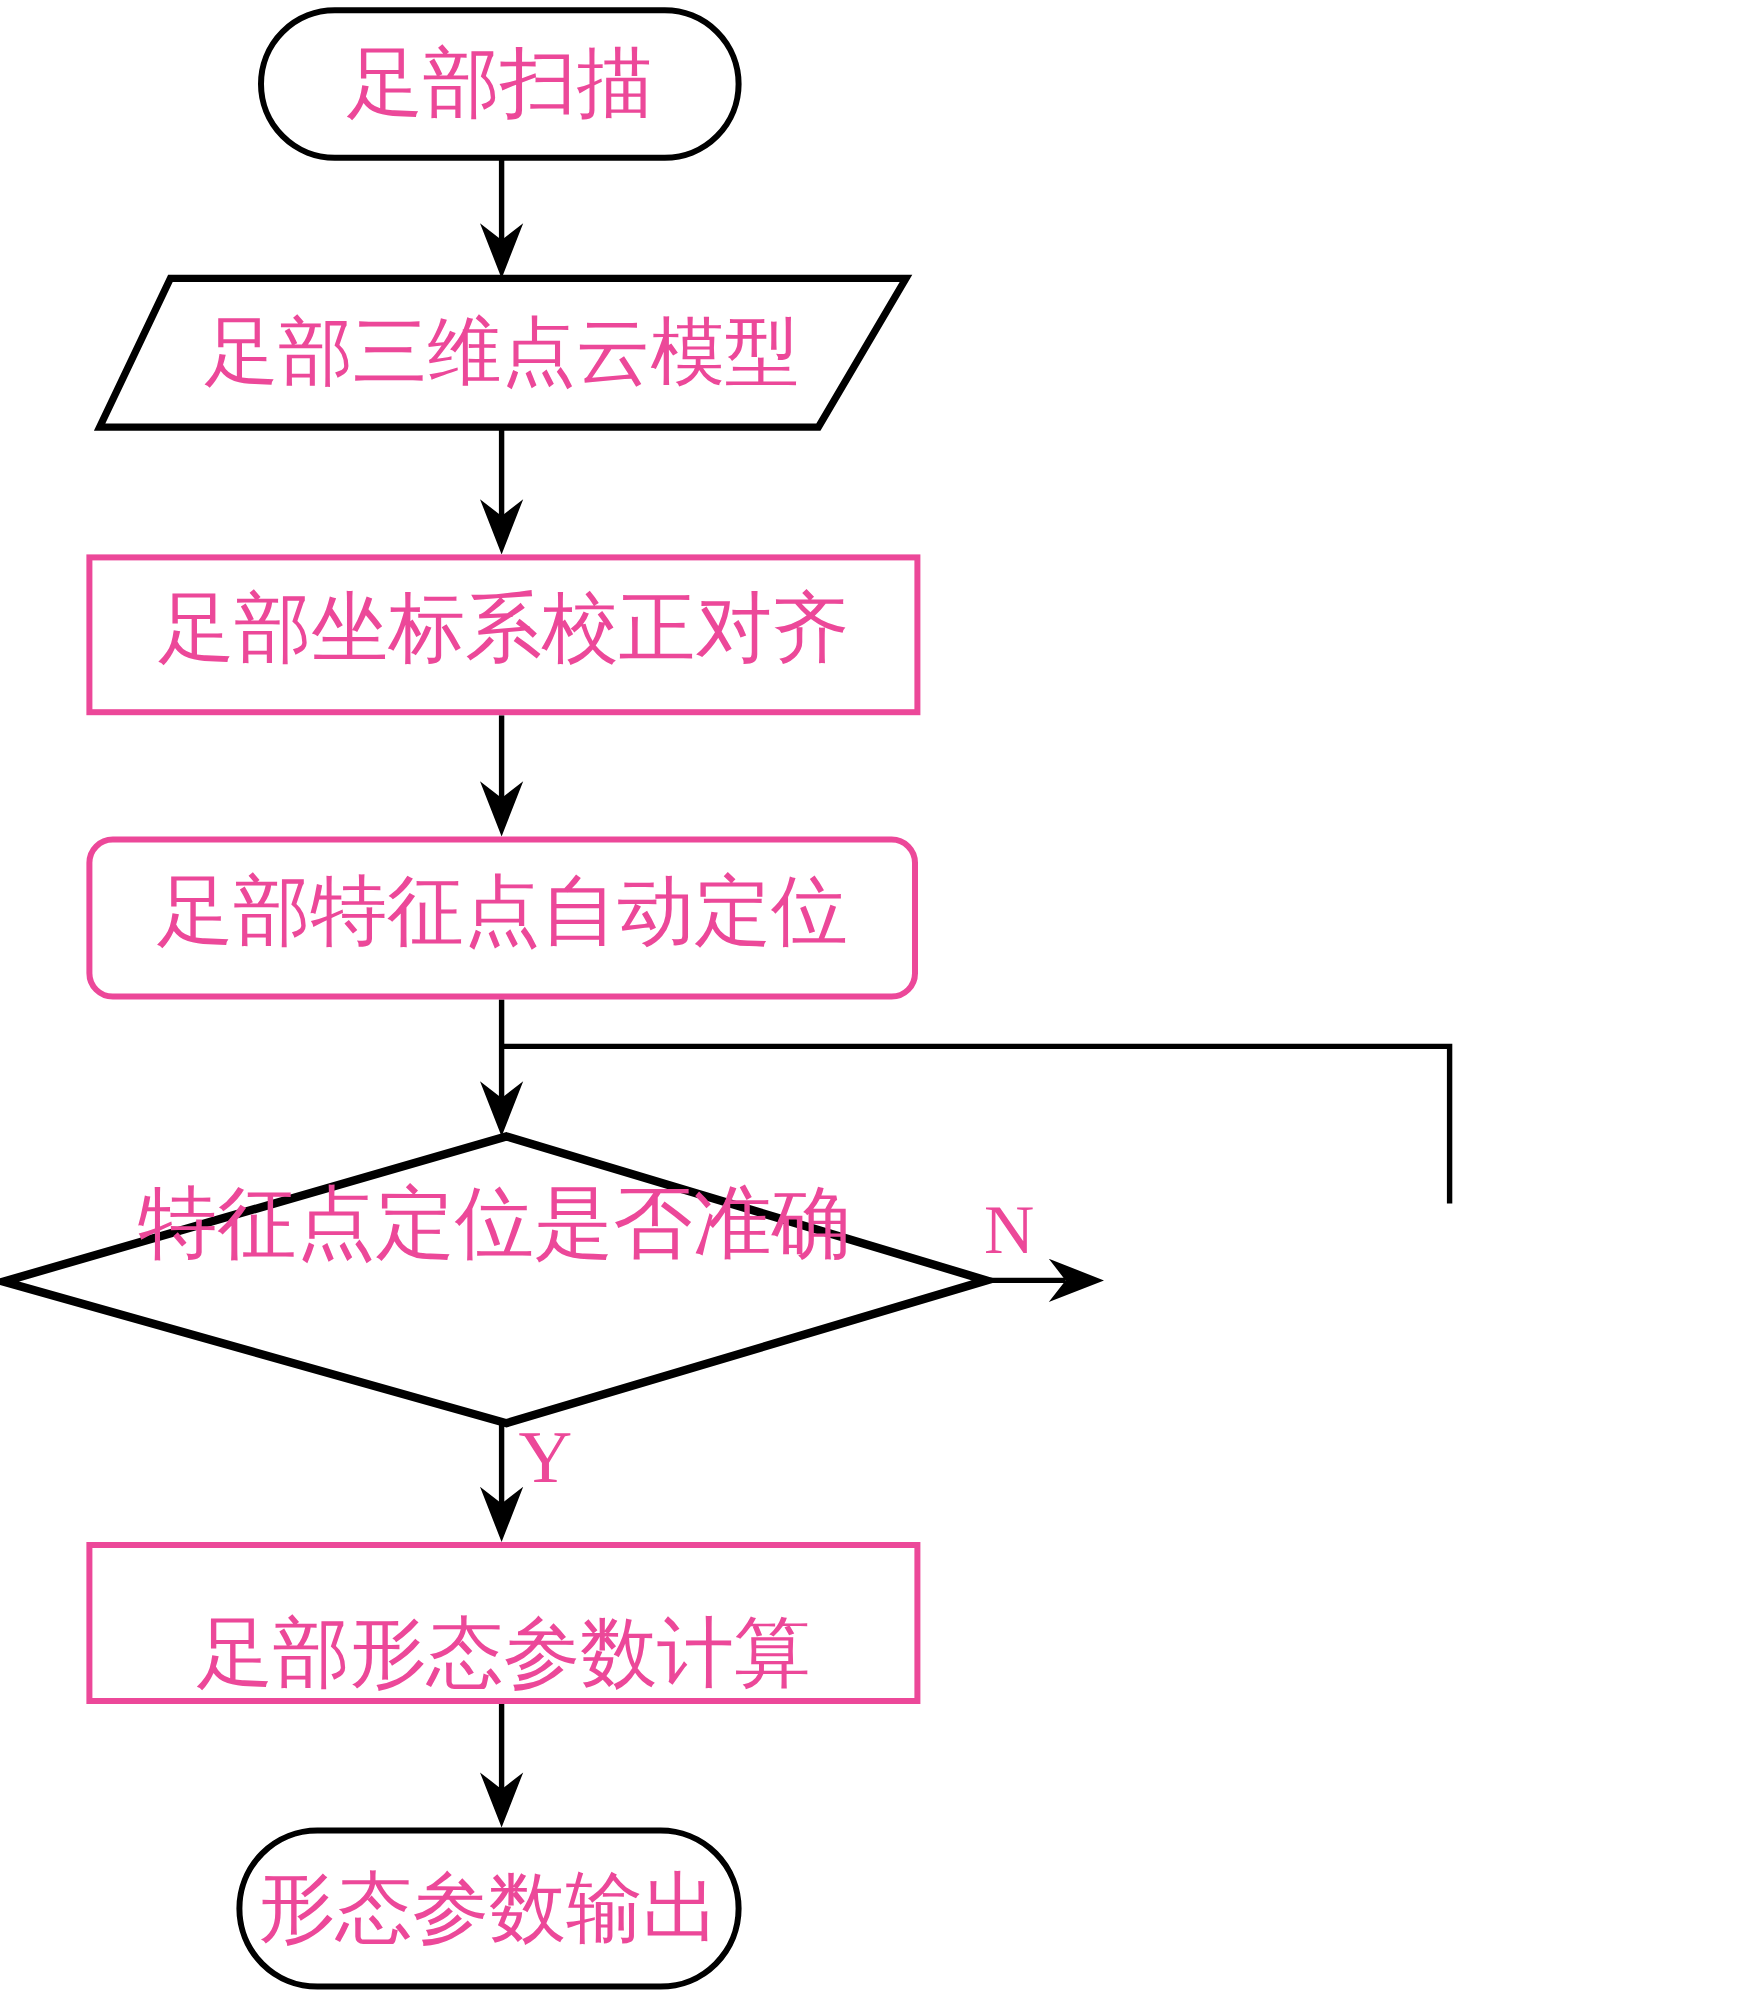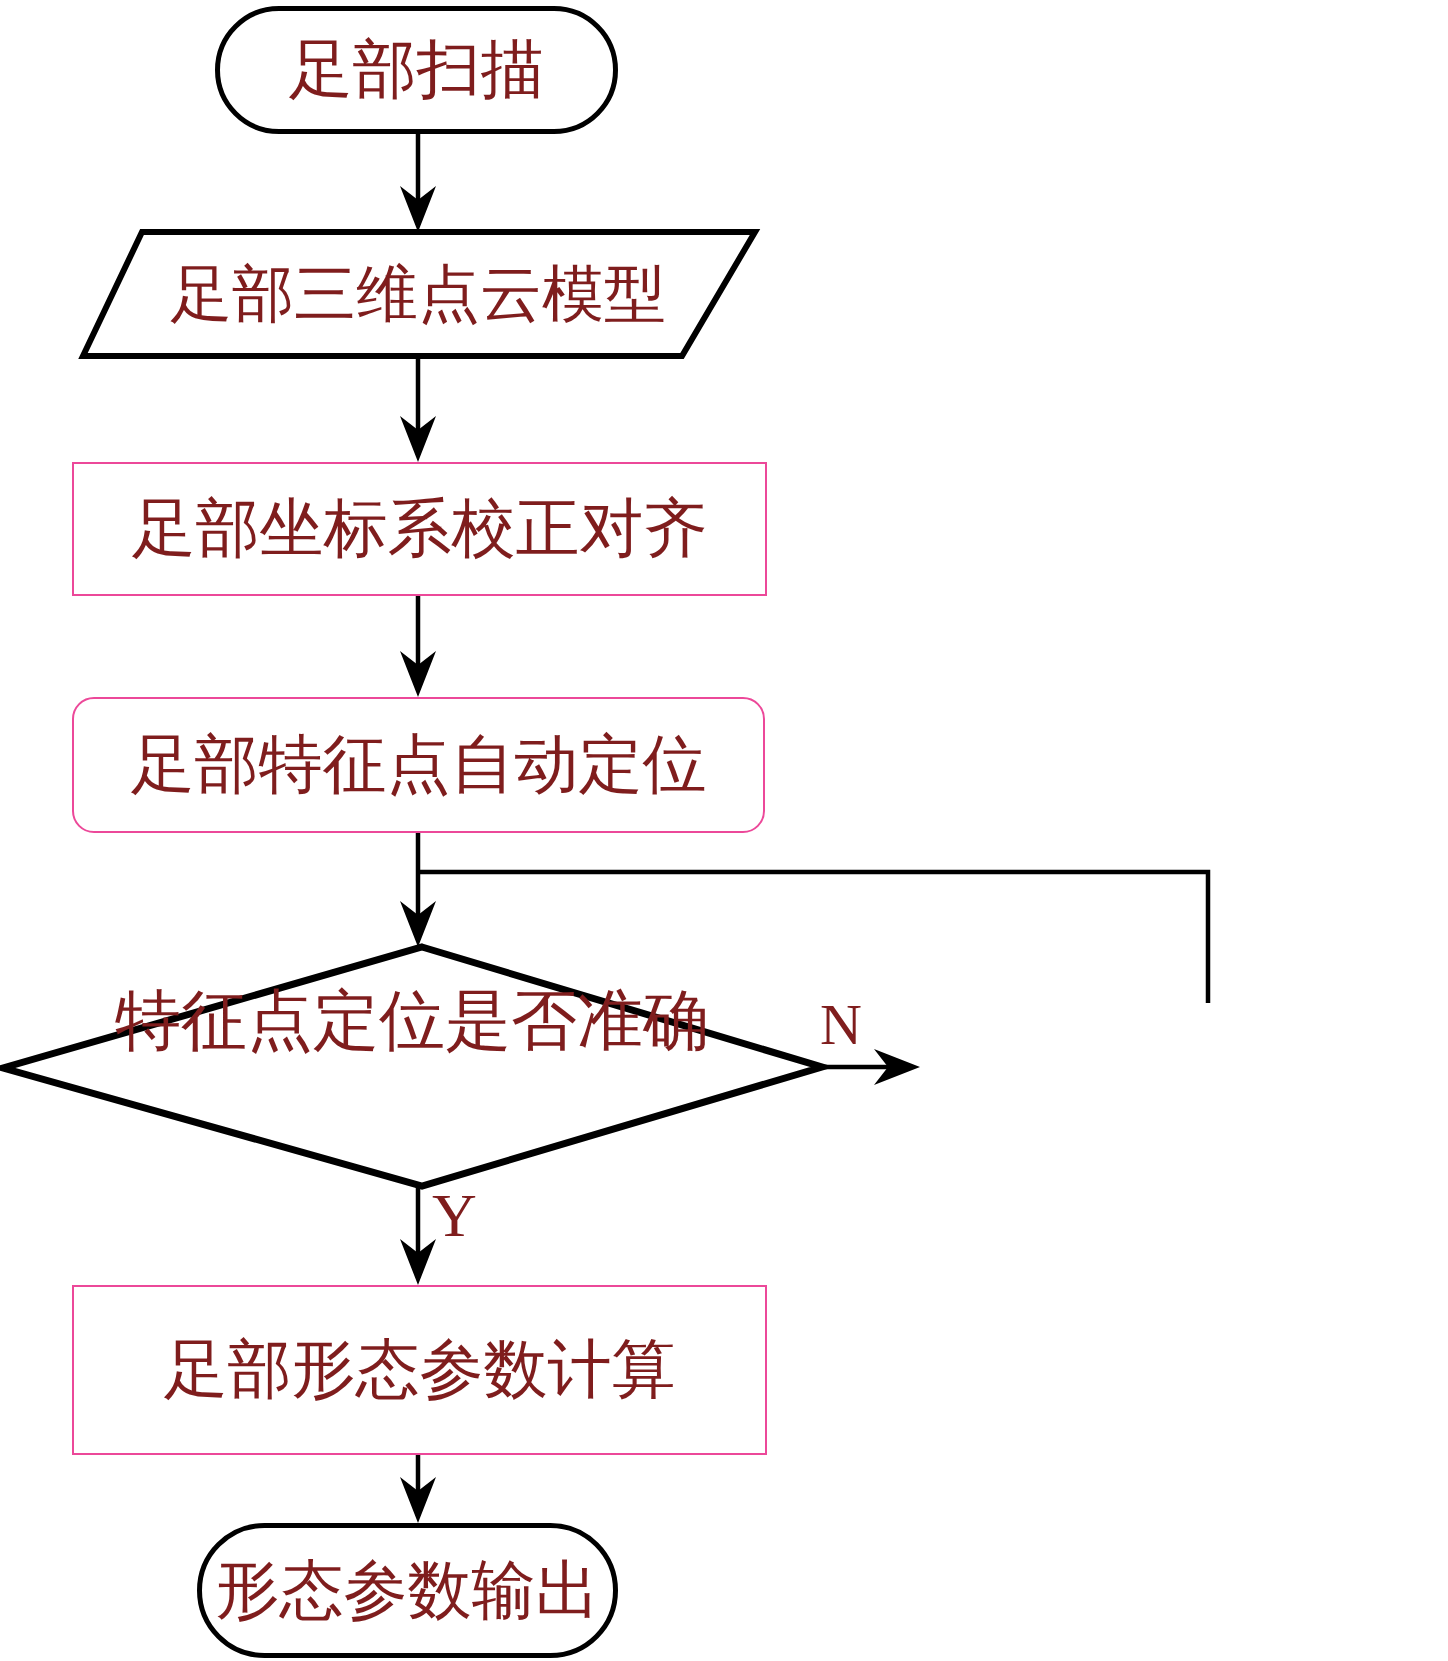--- a/index.html
+++ b/index.html
@@ -1,36 +1,36 @@
 <!DOCTYPE html>
 <html><head>
 <meta charset="utf-8">
 <style>
   html,body{margin:0;padding:0;background:#ffffff;}
   .canvas{
     position:relative;
     width:1448px;height:1661px;
     background:#ffffff;
     font-family:"Liberation Serif","DejaVu Serif",serif;
-    color:#7f1d1d;
+    color:#ec4899;
     overflow:hidden;
   }
   .canvas svg{position:absolute;left:0;top:0;z-index:1;}
   .node{
     position:absolute;
     box-sizing:border-box;
     display:flex;align-items:center;justify-content:center;
     white-space:nowrap;
     z-index:2;
     background:#ffffff;
     font-size:64px;
     line-height:1;
   }
   .terminator{border:5px solid #000;}
-  .process{border:2px solid #ec4899;}
+  .process{border:5px solid #ec4899;font-family:Liberation Mono, monospace;}
   .overlay-label{background:transparent;border:none;z-index:3;font-family:Liberation Serif, serif;}
   .edge-label{
     position:absolute;z-index:3;
     font-size:58px;line-height:1;
     background:transparent;
   }
 </style>
 </head>
 <body>
 
@@ -78,21 +78,21 @@
 
   <div class="node process" style="left:72px;top:697px;width:693px;height:136px;border-radius:22px;">
     <span>足部特征点自动定位</span>
   </div>
 
   <div class="node overlay-label" style="left:32px;top:954px;width:760px;height:134px;font-size:66px;text-align:center;">
     <span>特征点定位是否准确</span>
   </div>
 
 
-  <div class="node process" style="left:72px;top:1285px;width:695px;height:170px;">
+  <div class="node process" style="left:72px;top:1285px;width:695px;height:135px;align-items:flex-end;">
     <span>足部形态参数计算</span>
   </div>
 
   <div class="node terminator" style="left:197px;top:1523px;width:421px;height:135px;border-radius:68px;">
     <span>形态参数输出</span>
   </div>
 
   <div class="edge-label" style="left:820px;top:996px;">
     <span>N</span>
   </div>

